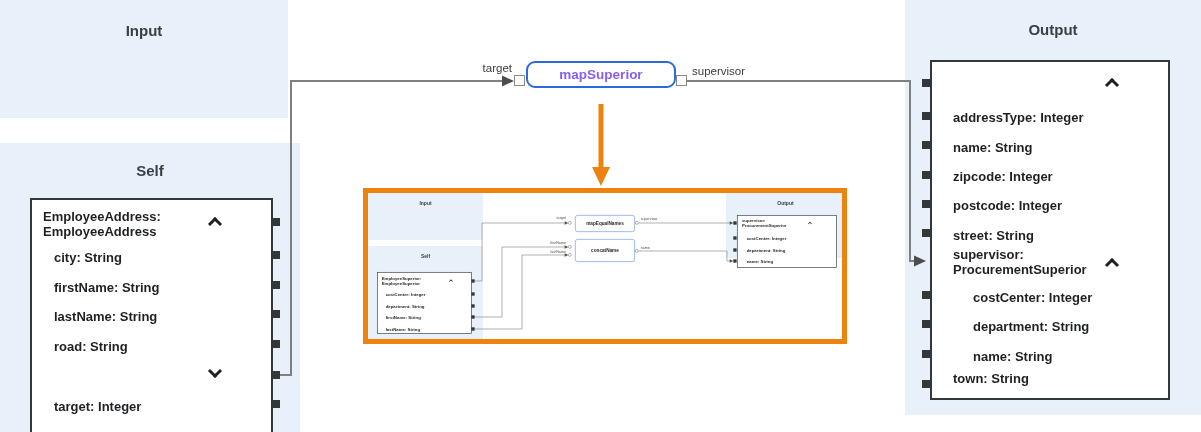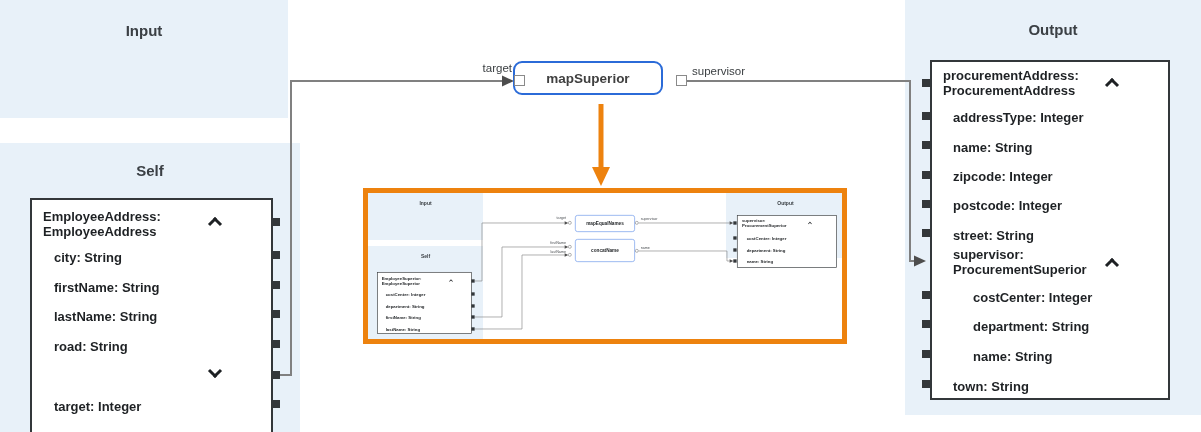--- a/index.html
+++ b/index.html
@@ -13,23 +13,23 @@
   .schema-box { position:absolute; background:#fff; border:2.5px solid #33373a; }
   .row { position:absolute; font-size:13px; font-weight:bold; color:#1e2124; line-height:15px; white-space:nowrap; }
   .row span { display:block; }
 
   .chev { position:absolute; width:10px; height:10px; border-style:solid; border-color:#1e2124; border-width:0 3px 3px 0; }
   .chev.up { transform:rotate(-135deg); }
   .chev.down { transform:rotate(45deg); }
 
   .port { position:absolute; width:8px; height:8px; background:#33373a; }
 
-  .map-node { position:absolute; left:513px; top:61px; width:150px; height:34px; background:#fff;
+  .map-node { position:absolute; left:526px; top:61px; width:150px; height:27px; background:#fff;
     border:2.5px solid #2b6bd8; border-radius:9px; display:flex; align-items:center; justify-content:center;
-    font-weight:bold; font-size:13.5px; color:#404040; }
+    font-weight:bold; font-size:13.5px; color:#8b5cf6; }
   .node-port { position:absolute; width:11px; height:11px; background:#fff; border:1.5px solid #8a8a8a; }
   .wire-label { position:absolute; font-size:11.5px; color:#3c4043; white-space:nowrap; }
 
   svg.wires { position:absolute; left:0; top:0; pointer-events:none; }
 
   
   .inset { position:absolute; left:363px; top:188px; width:484px; height:156px;
     border:5px solid #ed820e; background:#fff; overflow:hidden; }
   .inset-inner { position:absolute; left:0; top:0; width:1422px; height:438px;
     transform:scale(0.3333); transform-origin:0 0; }
@@ -100,39 +100,35 @@
 
   <div class="map-node">
     <span>mapSuperior</span>
   </div>
   <span class="node-port" style="left:514px;top:75px"></span>
   <span class="node-port" style="left:676px;top:75px"></span>
   <div class="wire-label" style="left:462px;top:62px;width:50px;text-align:right">target</div>
   <div class="wire-label" style="left:692px;top:65px">supervisor</div>
 
   <div class="schema-box" style="left:930px;top:60px;width:240px;height:340px">
-    <div class="row" style="left:11px;top:6px">
-      <span>procurementAddress:</span>
-      <span>ProcurementAddress</span>
-    </div>
     <span class="chev up" style="left:175px;top:18px"></span>
     <div class="row" style="left:21px;top:48px">addressType: Integer</div>
     <div class="row" style="left:21px;top:78px">name: String</div>
     <div class="row" style="left:21px;top:107px">zipcode: Integer</div>
     <div class="row" style="left:21px;top:136px">postcode: Integer</div>
     <div class="row" style="left:21px;top:166px">street: String</div>
     <div class="row" style="left:21px;top:185px">
       <span>supervisor:</span>
       <span>ProcurementSuperior</span>
     </div>
     <span class="chev up" style="left:175px;top:198px"></span>
     <div class="row" style="left:41px;top:228px">costCenter: Integer</div>
     <div class="row" style="left:41px;top:257px">department: String</div>
     <div class="row" style="left:41px;top:287px">name: String</div>
-    <div class="row" style="left:21px;top:317px">town: String</div>
+    <div class="row" style="left:21px;top:309px">town: String</div>
   </div>
 
   <span class="port" style="left:922px;top:79px"></span>
   <span class="port" style="left:922px;top:112px"></span>
   <span class="port" style="left:922px;top:141px"></span>
   <span class="port" style="left:922px;top:171px"></span>
   <span class="port" style="left:922px;top:200px"></span>
   <span class="port" style="left:922px;top:229px"></span>
   <span class="port" style="left:922px;top:291px"></span>
   <span class="port" style="left:922px;top:320px"></span>

